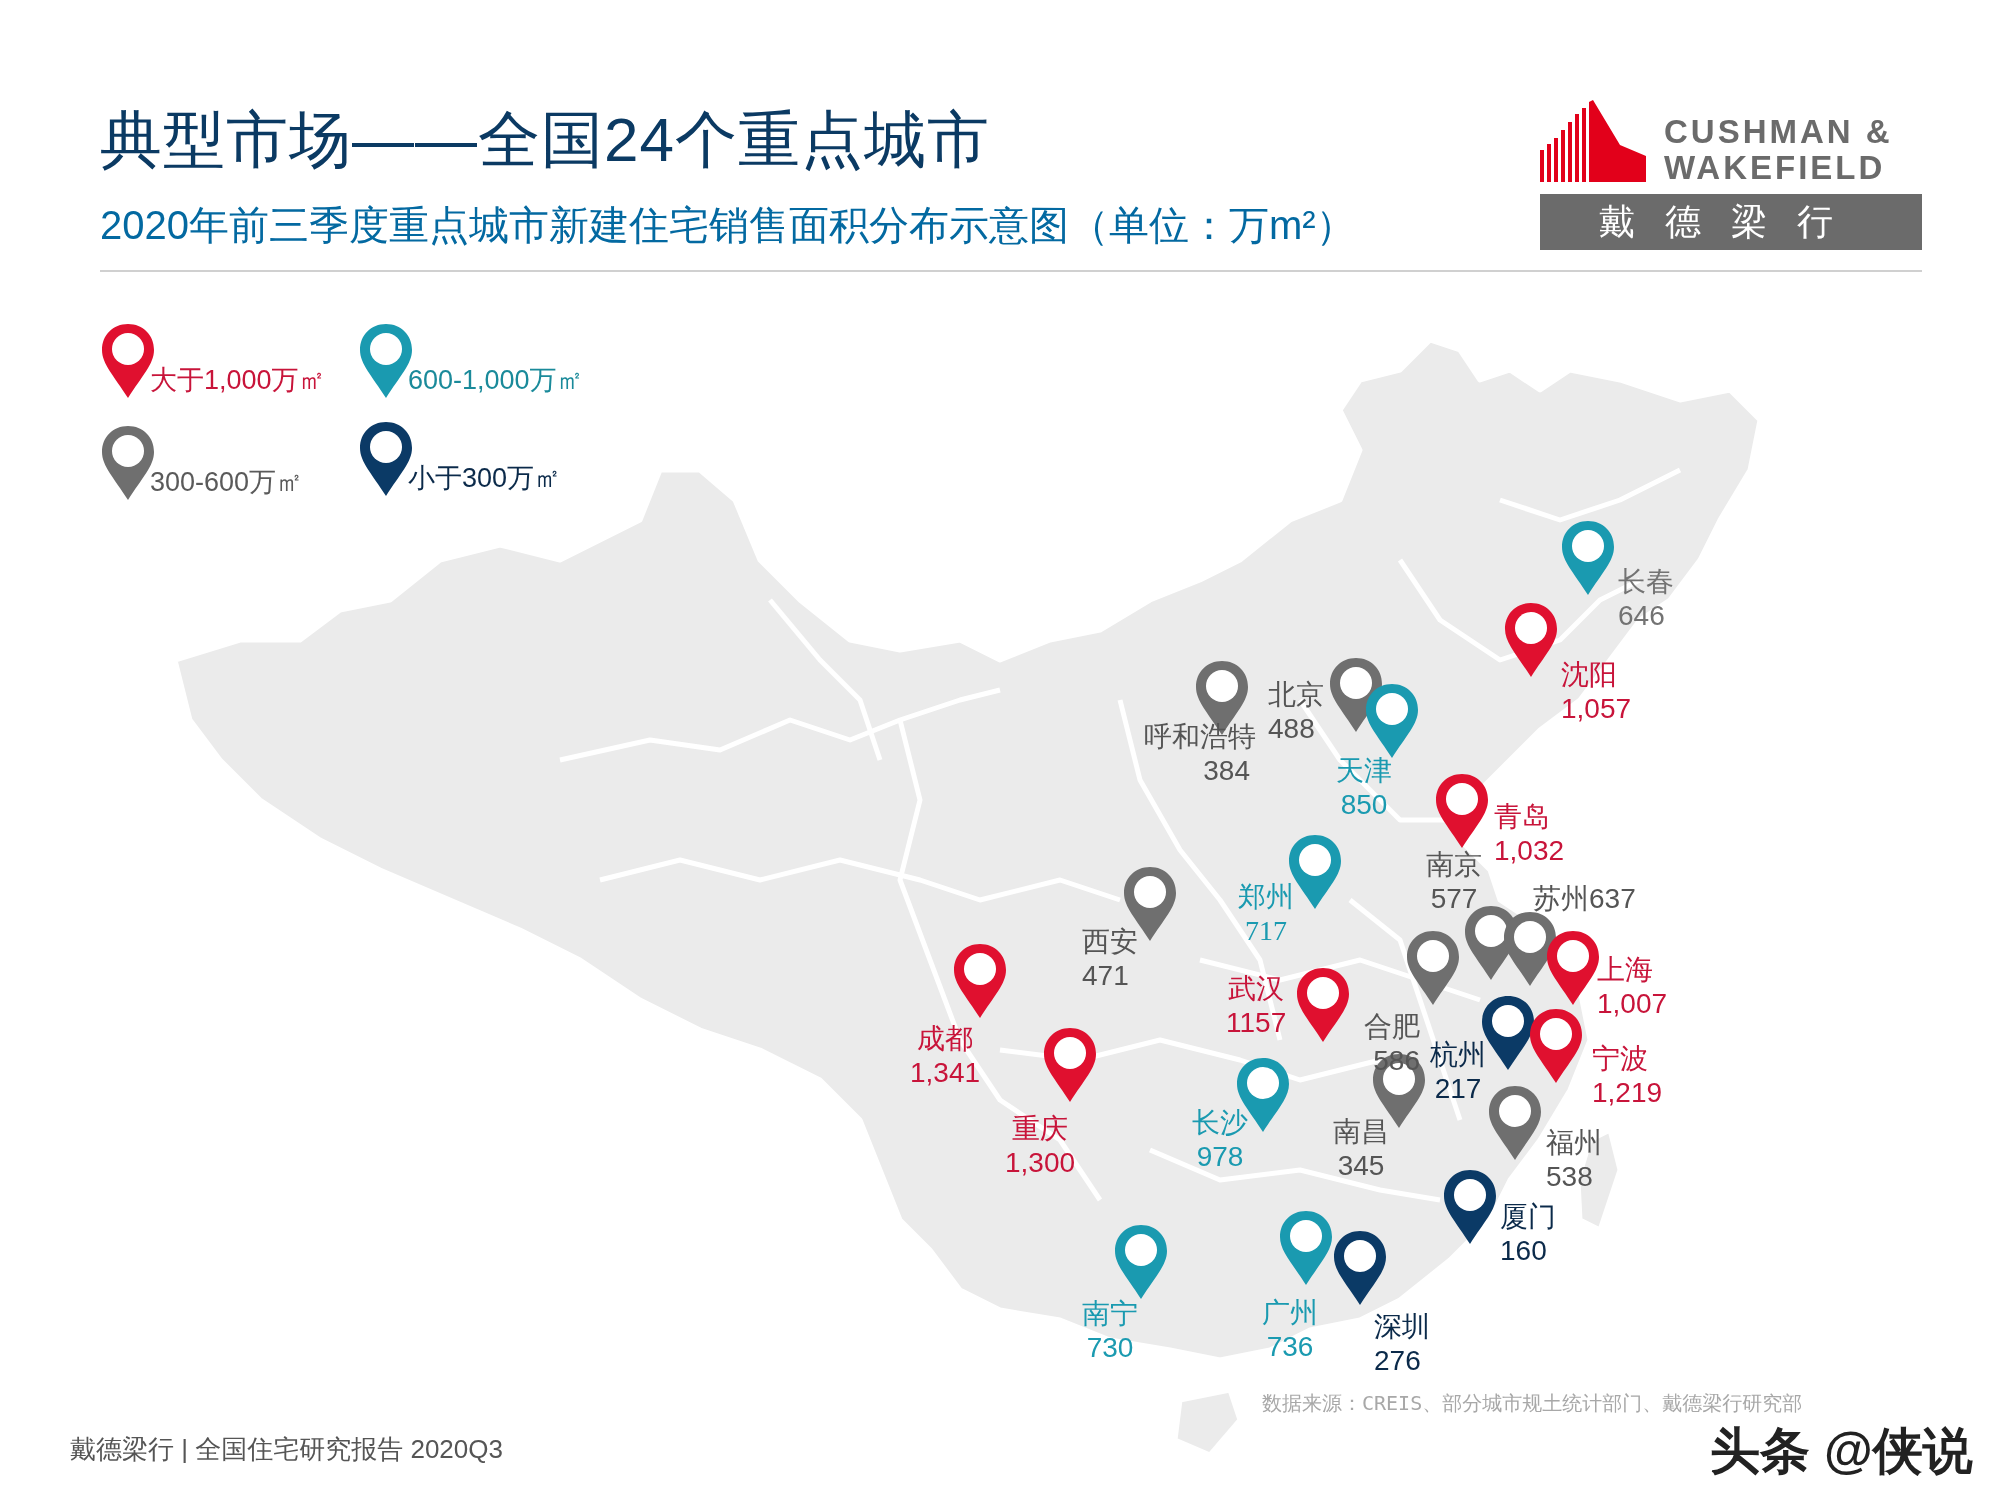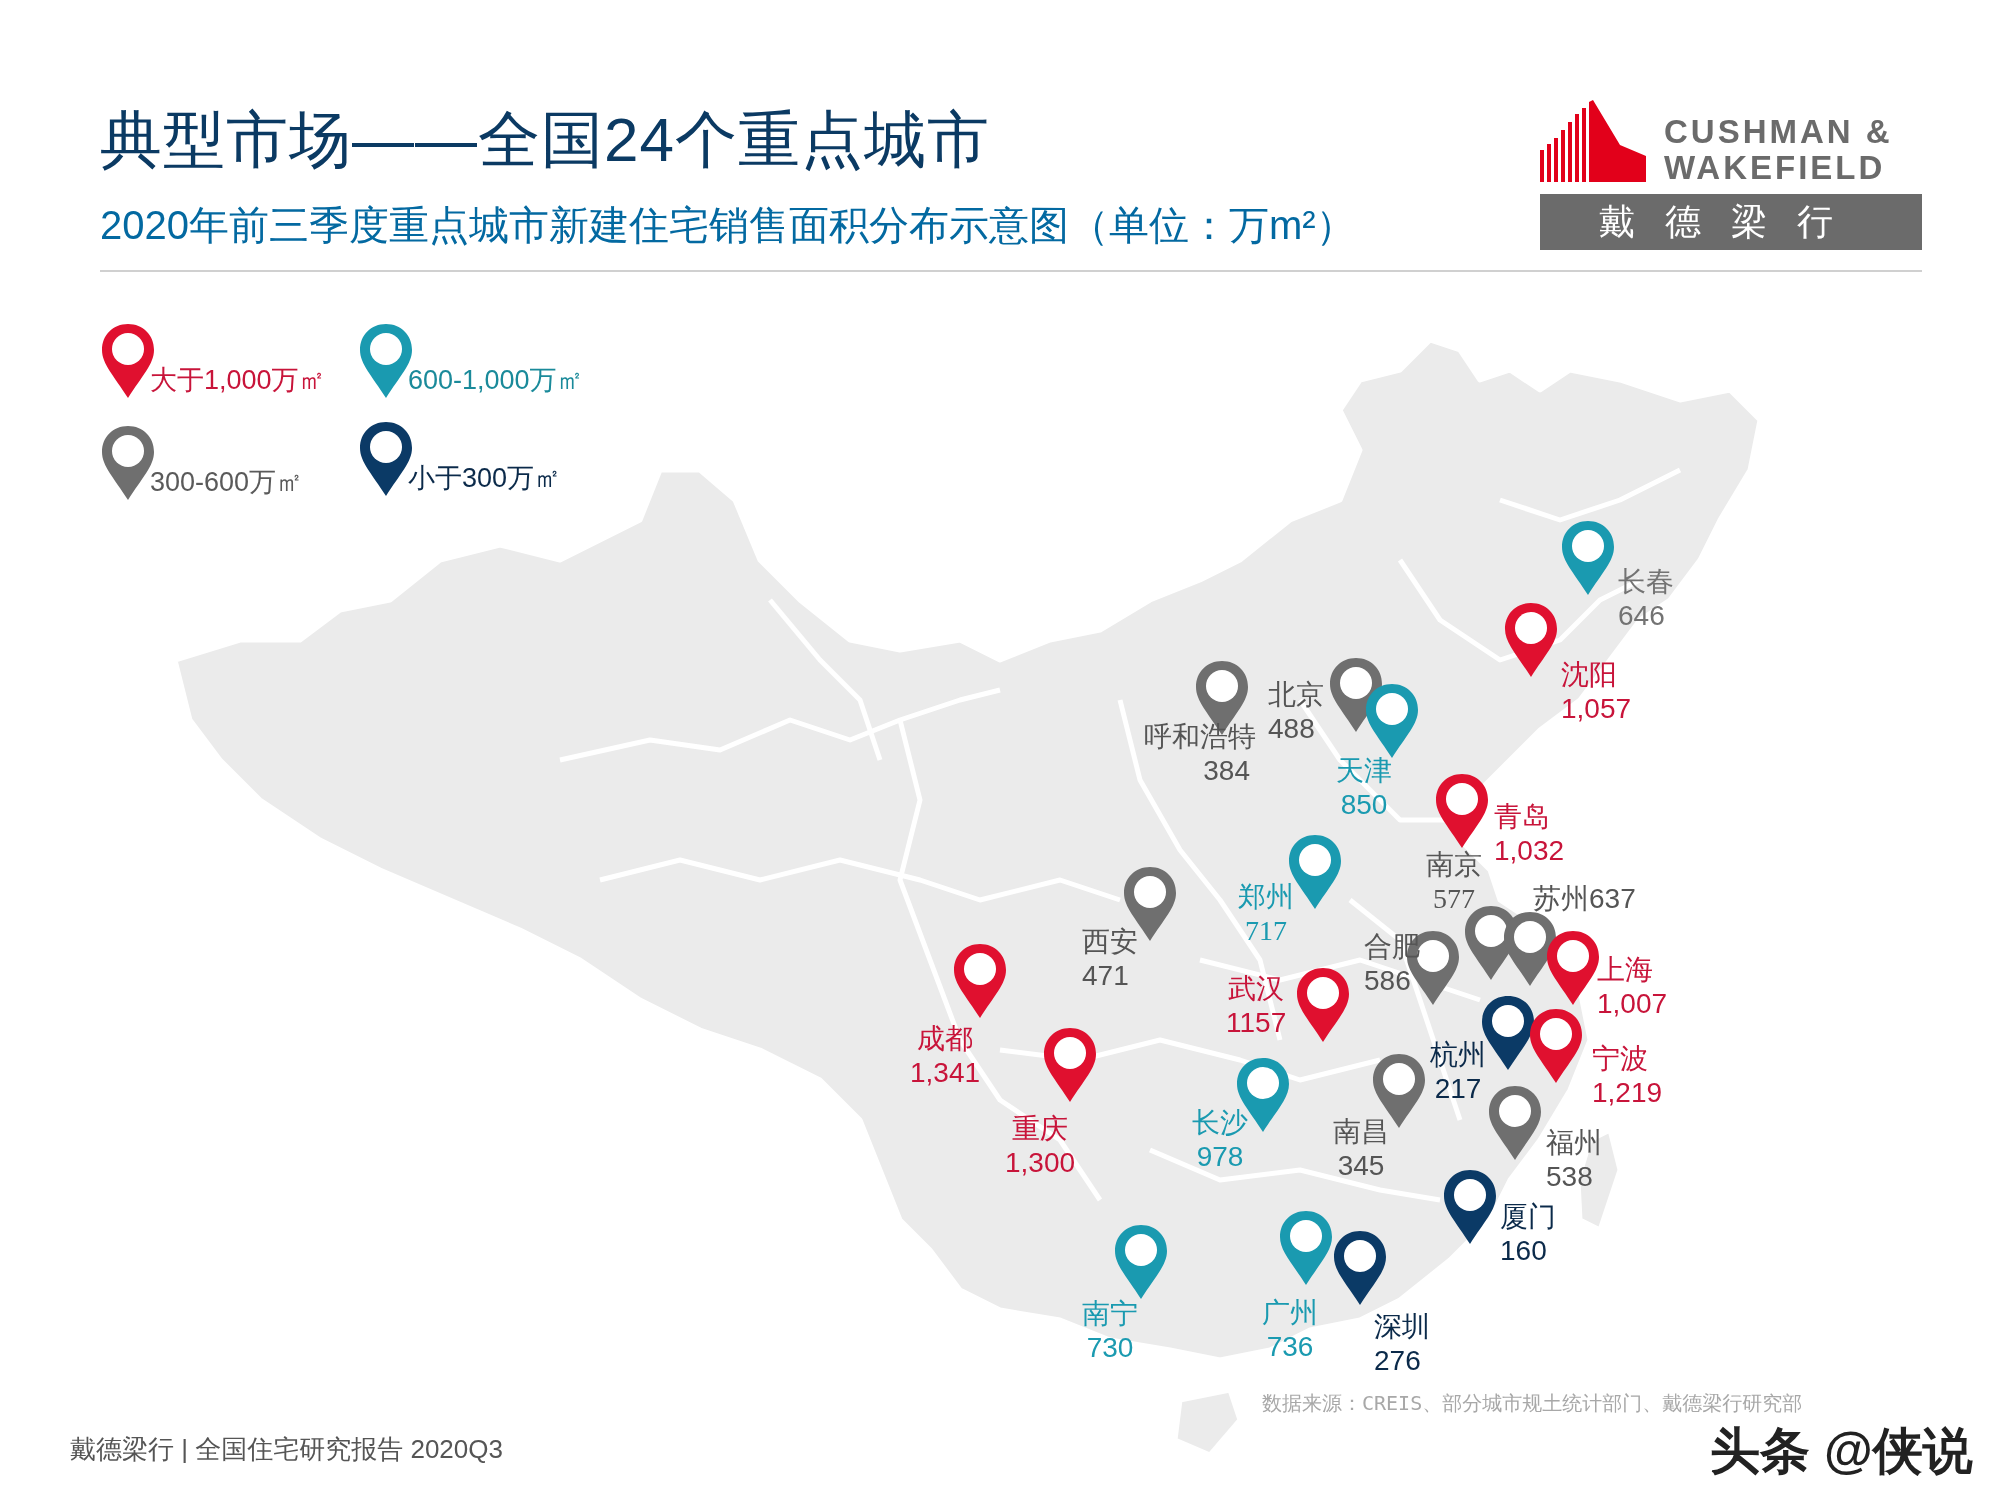--- a/index.html
+++ b/index.html
@@ -184,33 +184,33 @@
 <div class="city" style="left:1561px; top:658px; color:#c8143a">
   <span>沈阳</span><span class="v">1,057</span></div>
 <div class="city" style="left:1100px; top:720px; color:#555555; text-align:right; width:114px;margin-left:42px;">
   <span>呼和浩特</span><span class="v" style="padding-right:6px">384</span></div>
 <div class="city" style="left:1268px; top:678px; color:#555555">
   <span>北京</span><span class="v">488</span></div>
 <div class="city" style="left:1336px; top:754px; color:#1a9ab0; text-align:center;">
   <span>天津</span><span class="v">850</span></div>
 <div class="city" style="left:1494px; top:800px; color:#c8143a">
   <span>青岛</span><span class="v">1,032</span></div>
-<div class="city" style="left:1426px; top:848px; color:#555555; text-align:center;font-family:Liberation Serif, serif;">
+<div class="city" style="left:1426px; top:848px; color:#555555; text-align:center;">
   <span>南京</span><span class="v">577</span></div>
 <div class="city" style="left:1533px; top:882px; color:#555555">
   <span>苏州</span><span>637</span></div>
 <div class="city" style="left:1238px; top:880px; color:#1a9ab0; text-align:center;font-family:Liberation Serif, serif;">
   <span>郑州</span><span class="v">717</span></div>
 <div class="city" style="left:1082px; top:925px; color:#555555; text-align:left;">
   <span>西安</span><span class="v">471</span></div>
 <div class="city" style="left:1597px; top:953px; color:#c8143a">
   <span>上海</span><span class="v">1,007</span></div>
 <div class="city" style="left:1226px; top:972px; color:#c8143a; text-align:center;">
   <span>武汉</span><span class="v">1157</span></div>
-<div class="city" style="left:1364px; top:930px; color:#555555; text-align:left;">
+<div class="city" style="left:1364px; top:1010px; color:#555555; text-align:right;">
   <span>合肥</span><span class="v">586</span></div>
 <div class="city" style="left:910px; top:1022px; color:#c8143a; text-align:center;">
   <span>成都</span><span class="v">1,341</span></div>
 <div class="city" style="left:1430px; top:1038px; color:#0b2a4a; text-align:center;">
   <span>杭州</span><span class="v">217</span></div>
 <div class="city" style="left:1592px; top:1042px; color:#c8143a">
   <span>宁波</span><span class="v">1,219</span></div>
 <div class="city" style="left:1005px; top:1112px; color:#c8143a; text-align:center;">
   <span>重庆</span><span class="v">1,300</span></div>
 <div class="city" style="left:1192px; top:1106px; color:#1a9ab0; text-align:center;">

